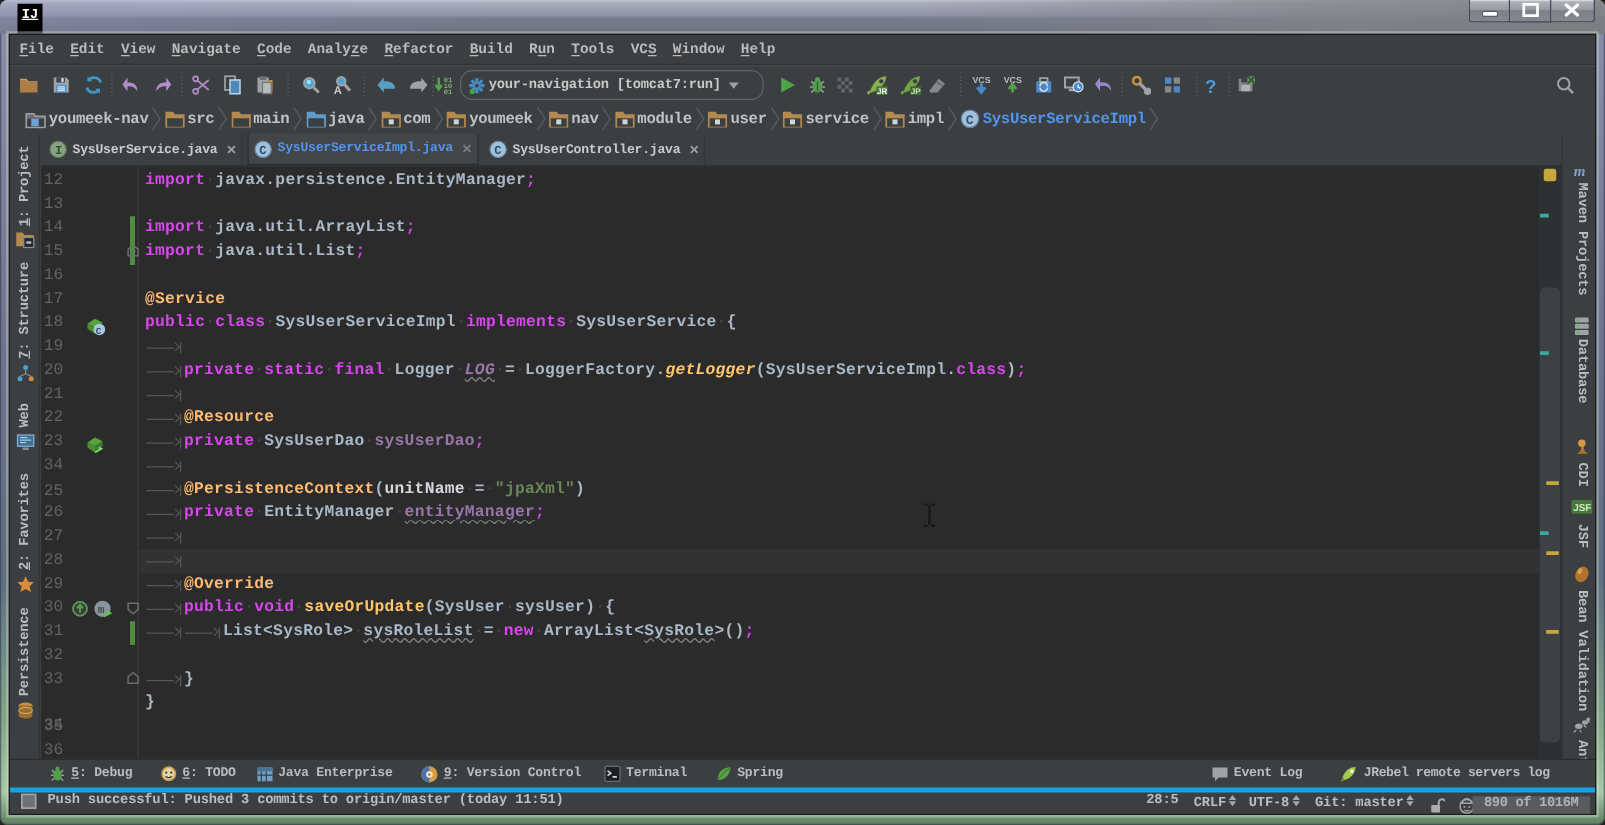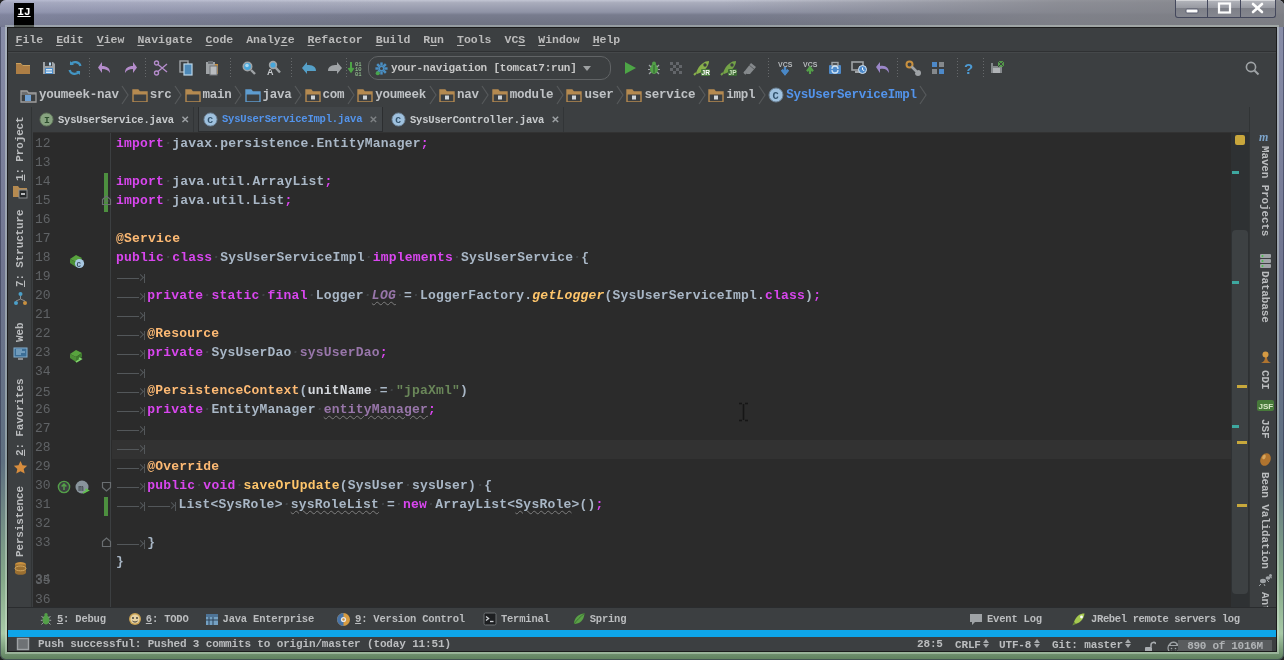--- a/index.html
+++ b/index.html
@@ -87,22 +87,22 @@
 
 #estripe{position:absolute;right:0;top:0;width:18px;height:100%;background:#2e3133}
 #ethumb{position:absolute;right:1px;top:97px;width:16px;height:364px;background:#3d4143;border-radius:4px}
 
 #bstripe{position:absolute;left:0;bottom:21px;width:100%;height:23px;background:#3c3f41;border-top:1px solid #2a2c2e;
  display:flex;align-items:center;font:bold 10.5px "Liberation Mono",monospace;letter-spacing:-.2px;color:#bbbdbf}
 #bstripe .bi{display:flex;align-items:center;white-space:pre}
 #bstripe svg{margin-right:4px}
 #bstripe u{text-decoration:underline;text-underline-offset:1px}
 
-#status{position:absolute;left:0;bottom:0;width:100%;height:21px;background:#3c3f41;border-top:7px solid #0ea5e9;
- display:flex;align-items:center;font:bold 11px "Liberation Mono",monospace;letter-spacing:-.15px;color:#bbbdbf}
+#status{position:absolute;left:0;bottom:0;width:100%;height:21px;background:#3c3f41;border-top:4px solid #0ea5e9;
+ display:flex;font:bold 11px "Liberation Mono",monospace;letter-spacing:-.15px;color:#bbbdbf}
 #membox{position:absolute;right:4px;top:2.5px;width:94px;height:16px;background:#595c5e;color:#b0b3b5;
  text-align:center;line-height:16px;font:bold 11px "Liberation Mono",monospace;letter-spacing:-.3px}
 .updn{display:inline-block;width:7px;height:10px;position:relative;margin-left:1px}
 .updn{width:9px;height:11px}
 .updn::before{content:"";position:absolute;left:1.5px;top:-1px;border:3px solid transparent;border-bottom:4px solid #a5a8aa}
 .updn::after{content:"";position:absolute;left:1.5px;top:7px;border:3px solid transparent;border-top:4px solid #a5a8aa}
 </style>
 </head>
 <body>
 <div id="win">

